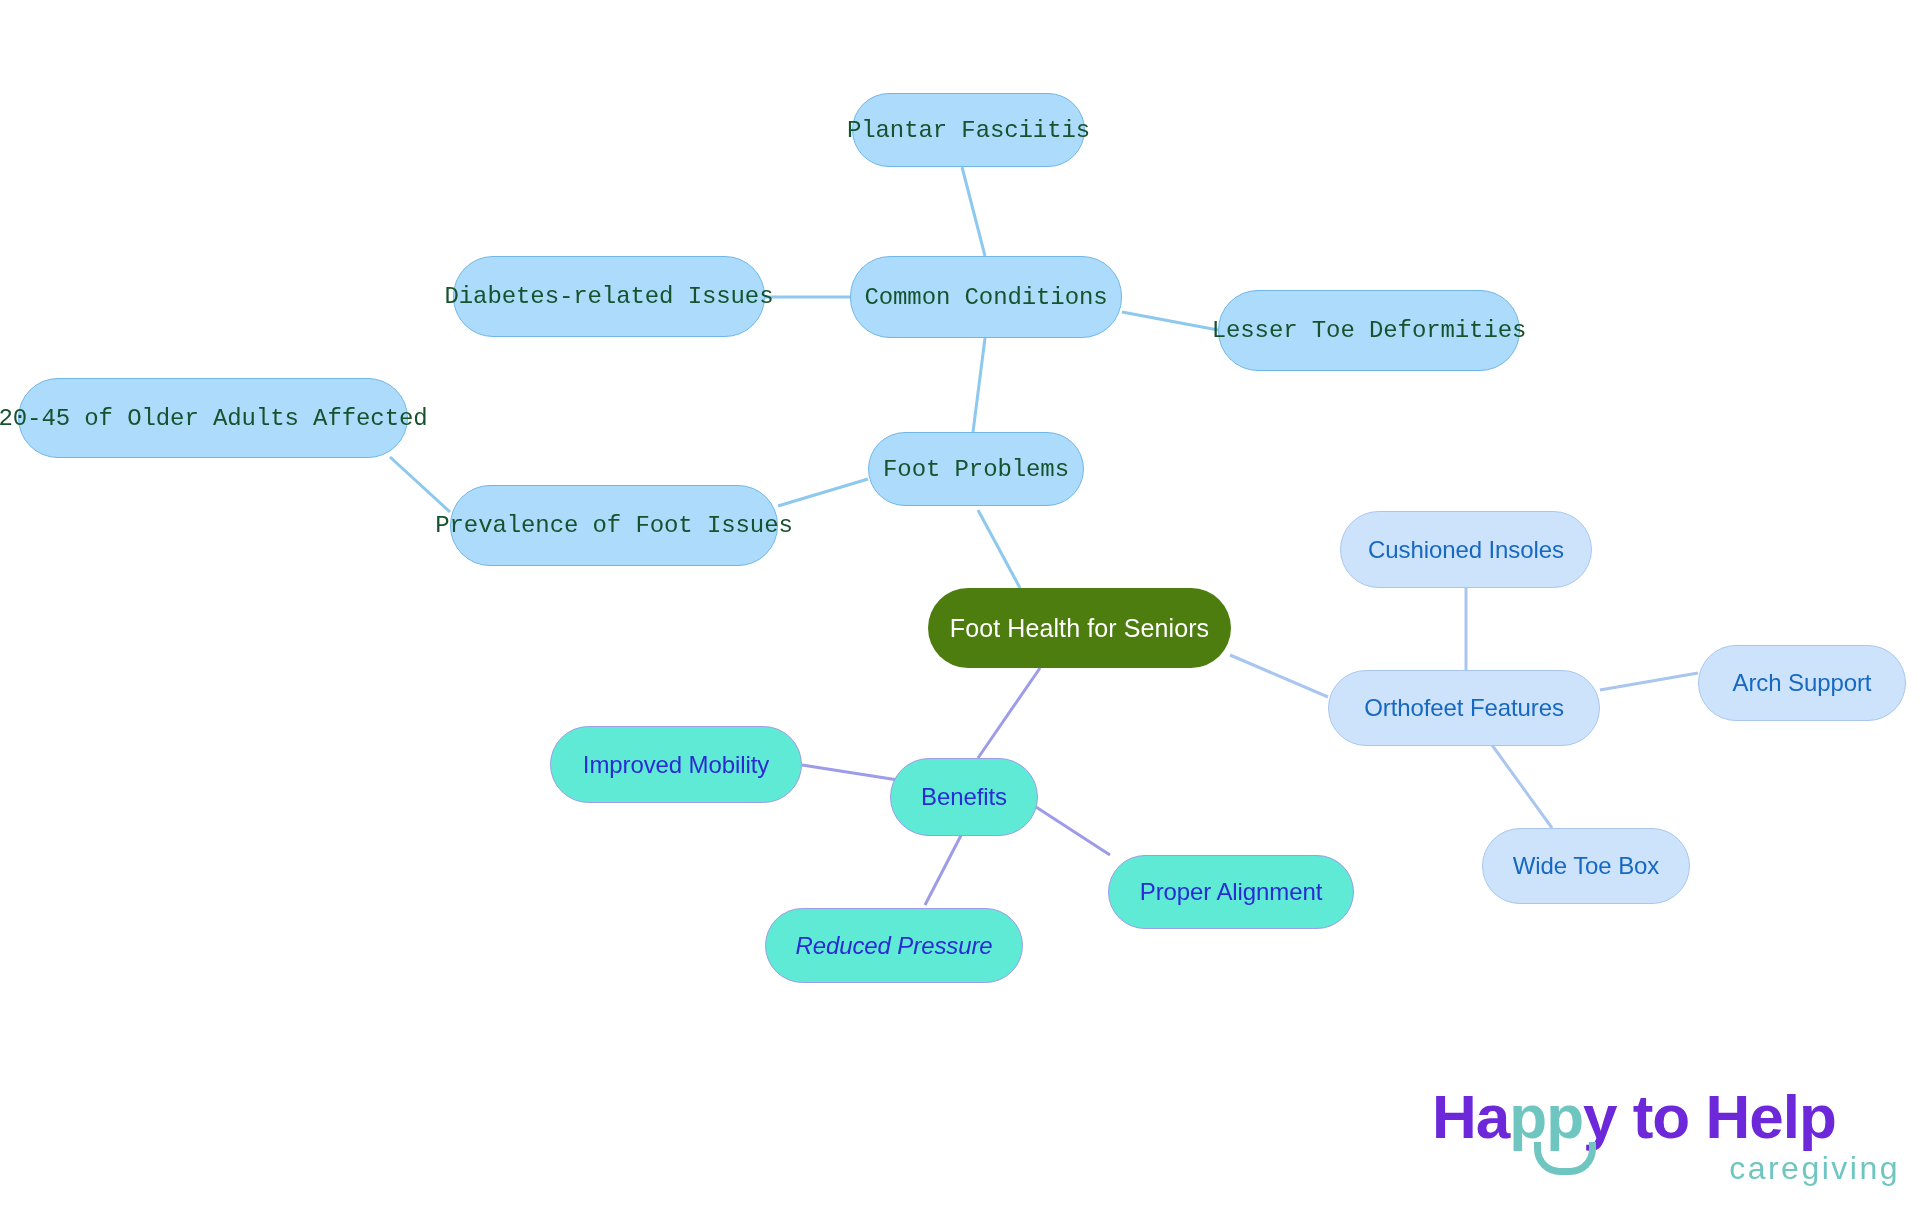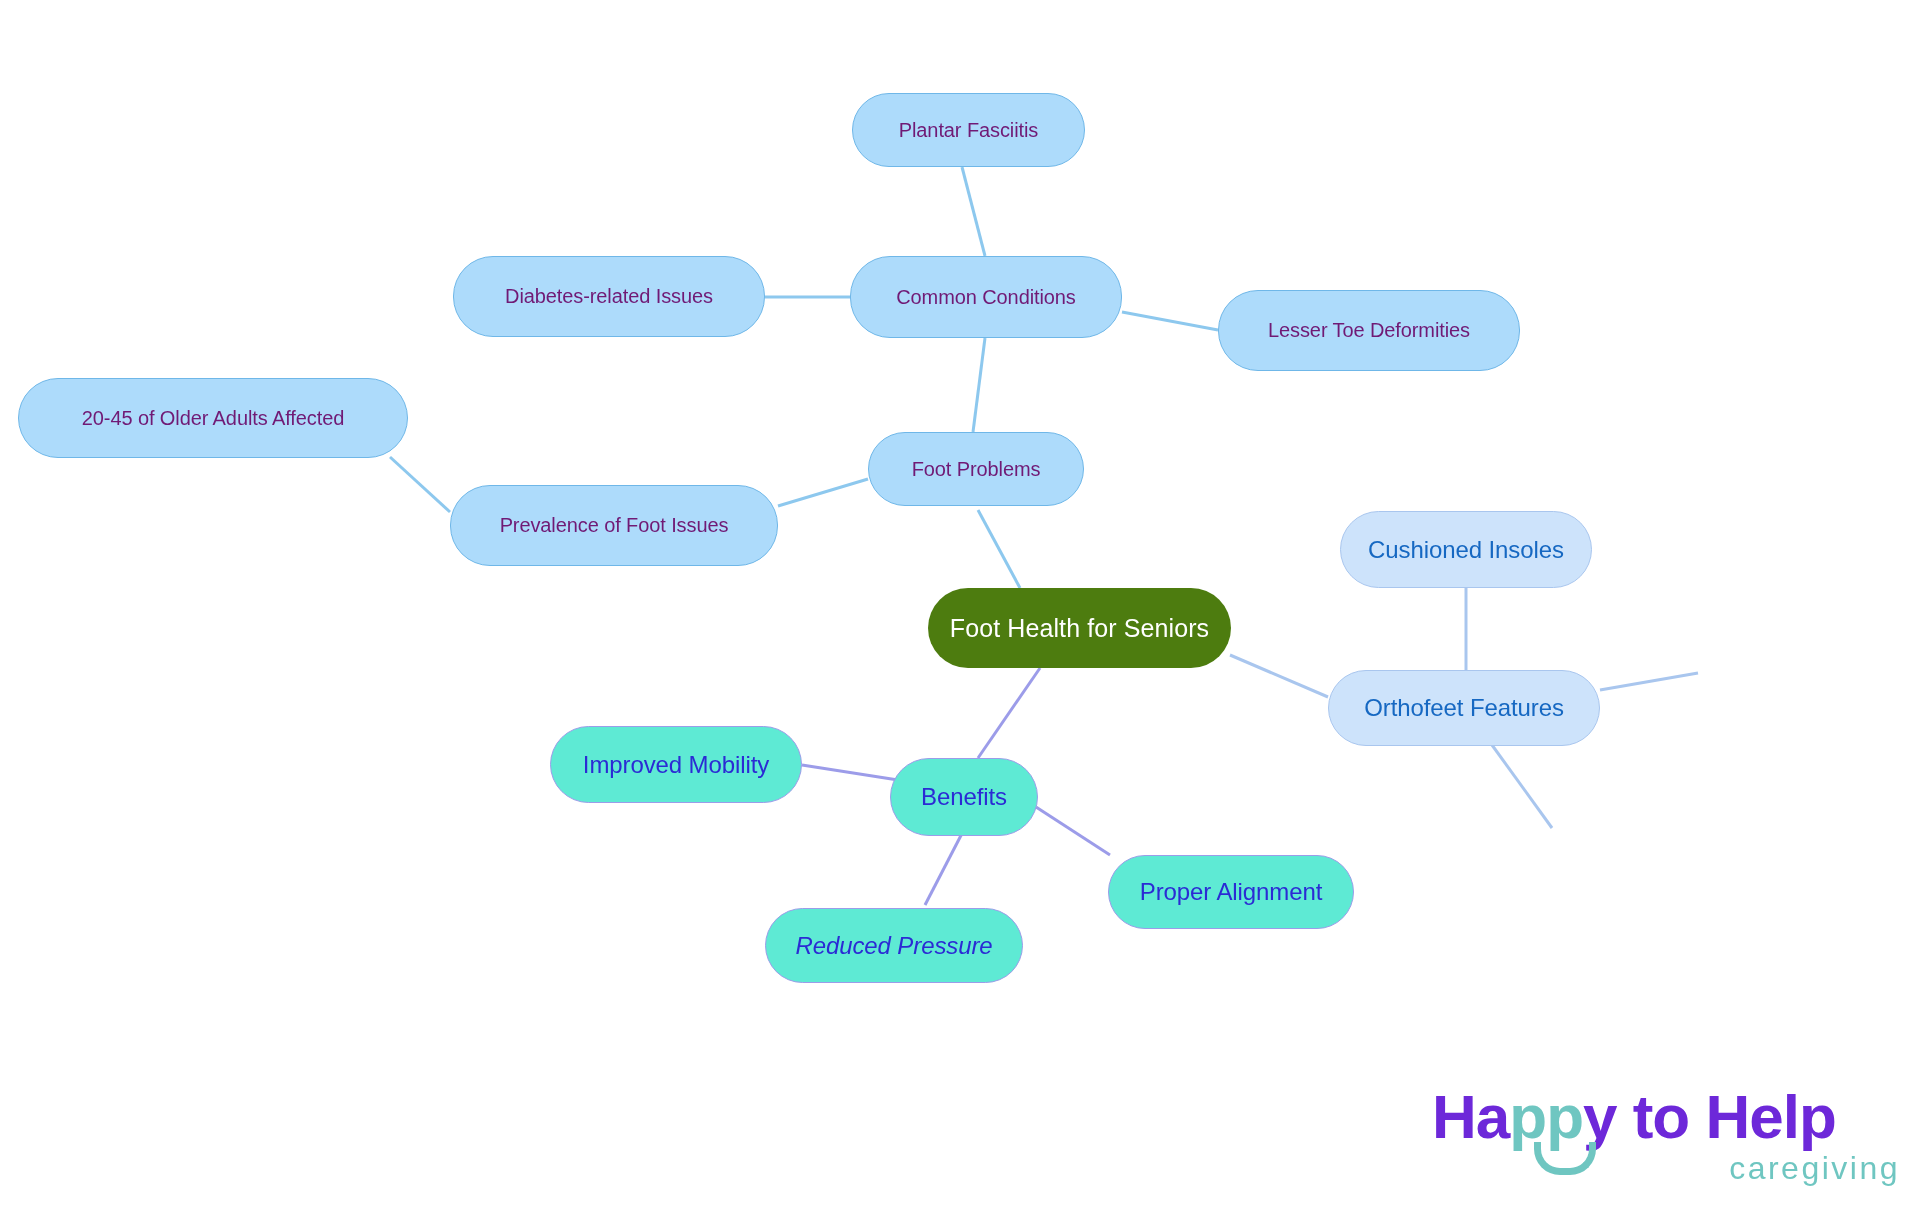--- a/index.html
+++ b/index.html
@@ -42,22 +42,23 @@
     border-width: 0;
     border-radius: 42px;
     color: #ffffff;
     background: #4d7c0f;
     font-size: 25px;
     letter-spacing: 0.1px;
   }
   .node.blue {
     background: #ADDBFB;
     border-color: #6FB7E8;
-    color: #701a75;
-    font-size: 20px;
+    color: #14532d;
+    font-size: 24px;
+    font-family: Liberation Mono, monospace;
   }
   .node.lightblue {
     background: #CDE3FB;
     border-color: #A9C6EE;
     color: #1668C2;
     font-size: 24px;
   }
   .node.purple {
     background: #5eead4;
     border-color: #9C9CE9;
@@ -155,21 +156,23 @@
   <div class="node blue" style="left:868px; top:432px; width:216px; height:74px;">Foot Problems</div>
 
   <div class="node blue" style="left:18px; top:378px; width:390px; height:80px;">20-45 of Older Adults Affected</div>
 
   <div class="node blue" style="left:450px; top:485px; width:328px; height:81px;">Prevalence of Foot Issues</div>
 
   <div class="node lightblue" style="left:1340px; top:511px; width:252px; height:77px;">Cushioned Insoles</div>
 
   <div class="node lightblue" style="left:1328px; top:670px; width:272px; height:76px;">Orthofeet Features</div>
 
+  <div class="node lightblue" style="left:1698px; top:645px; width:208px; height:76px;">Arch Support</div>
 
+  <div class="node lightblue" style="left:1482px; top:828px; width:208px; height:76px;">Wide Toe Box</div>
 
   <div class="node purple" style="left:550px; top:726px; width:252px; height:77px;">Improved Mobility</div>
 
   <div class="node purple" style="left:890px; top:758px; width:148px; height:78px;">Benefits</div>
 
   <div class="node purple" style="left:1108px; top:855px; width:246px; height:74px;">Proper Alignment</div>
 
   <div class="node purple" style="left:765px; top:908px; width:258px; height:75px;font-style:italic;">Reduced Pressure</div>
 
   <div id="logo">

